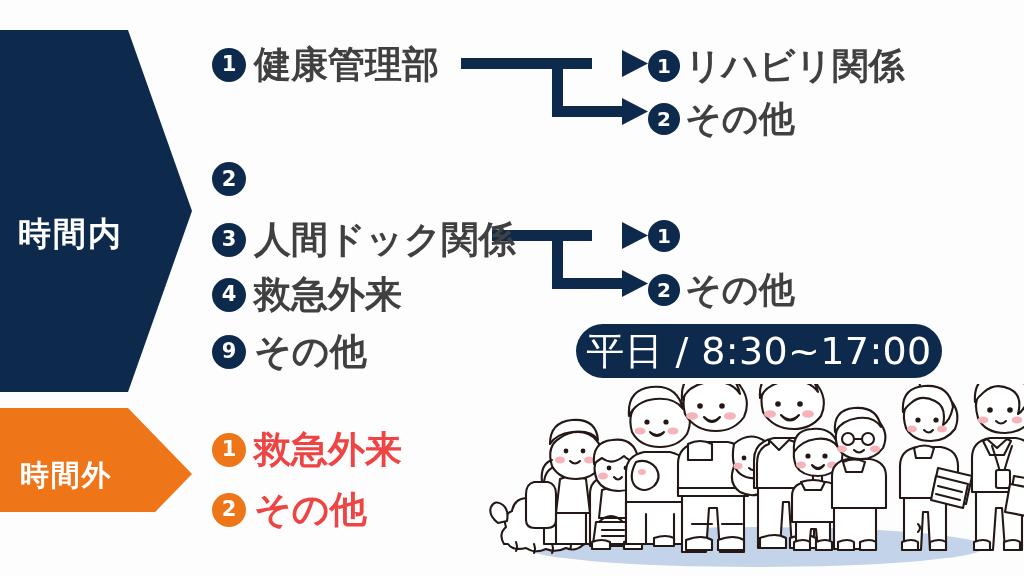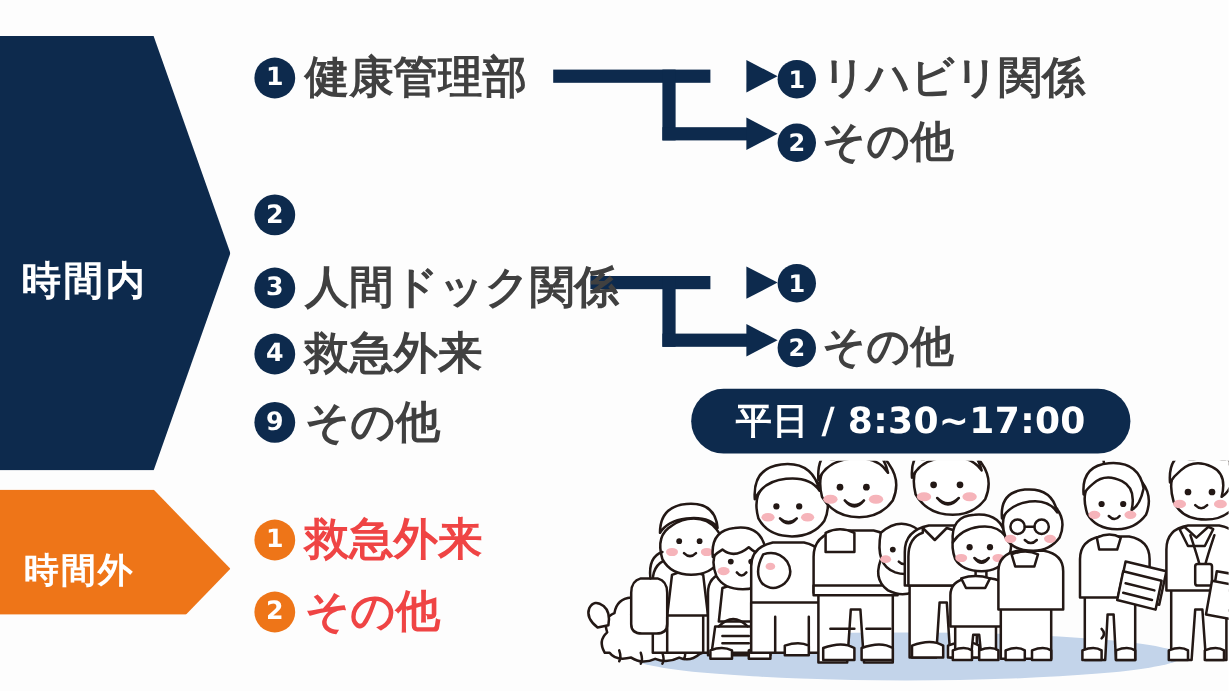--- a/index.html
+++ b/index.html
@@ -71,21 +71,21 @@
   #connectors{position:absolute;left:0;top:0;width:1024px;height:576px;
               pointer-events:none;}
 
   
   #hours-badge{
     position:absolute;left:576px;top:324px;width:366px;height:54px;
     background:#0d2a4d;border-radius:27px;
     display:flex;align-items:center;justify-content:center;
   }
   #hours-badge .badge-text{
-    color:#ffffff;font-size:30px;font-weight:700;letter-spacing:.01em;
+    color:#ffffff;font-size:38px;font-weight:400;letter-spacing:.01em;
     white-space:nowrap;
   }
 
   
   #illustration{position:absolute;left:486px;top:384px;width:538px;height:192px;}
 </style>
 </head>
 <body>
 
 <div id="stage">

